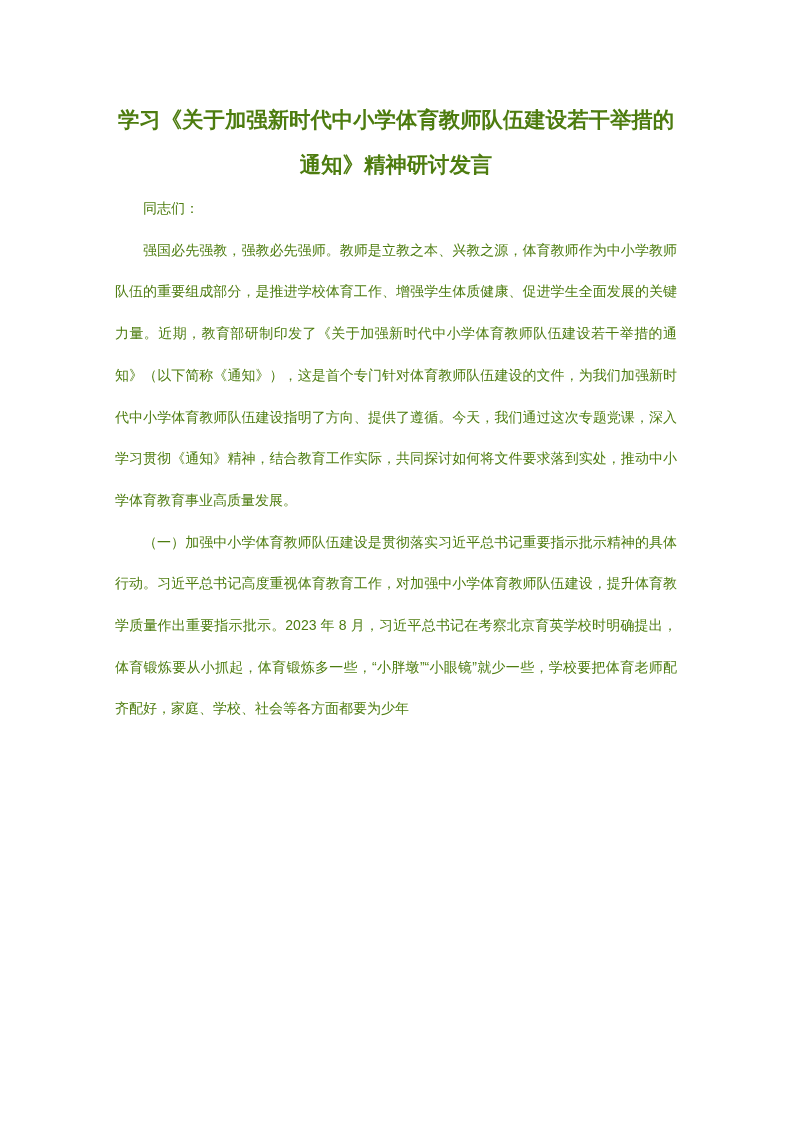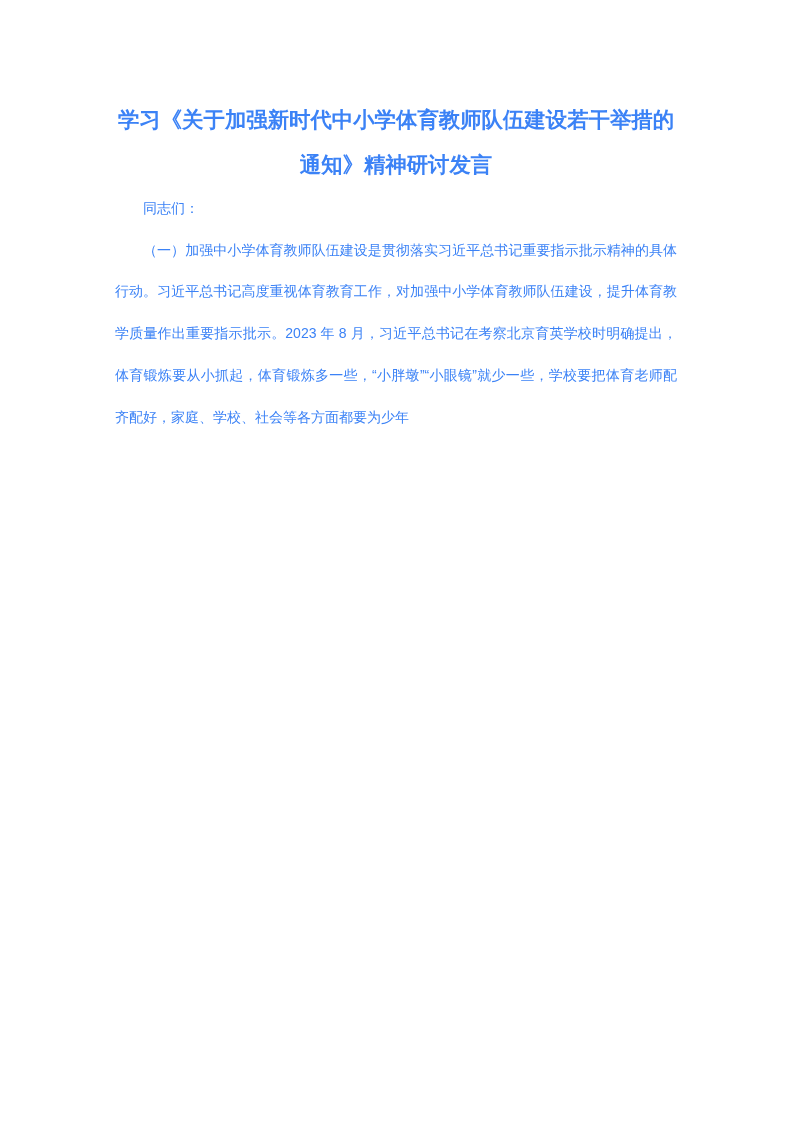--- a/index.html
+++ b/index.html
@@ -39,21 +39,22 @@
     text-indent: 2em;
     text-align: justify;
     line-break: strict;
     word-break: normal;
     overflow-wrap: normal;
   }
 </style>
 </head>
 <body>
 
-<div class="page" style="background: rgb(255, 255, 255); color: #3b82f6;">
+<div class="page" style="background: rgb(255, 255, 255); color: #4d7c0f;">
   <div class="content">
     <h1 class="title">学习《关于加强新时代中小学体育教师队伍建设若干举措的通知》精神研讨发言</h1>
     <div>
         <p class="para">同志们：</p>
+        <p class="para">强国必先强教，强教必先强师。教师是立教之本、兴教之源，体育教师作为中小学教师队伍的重要组成部分，是推进学校体育工作、增强学生体质健康、促进学生全面发展的关键力量。近期，教育部研制印发了《关于加强新时代中小学体育教师队伍建设若干举措的通知》（以下简称《通知》），这是首个专门针对体育教师队伍建设的文件，为我们加强新时代中小学体育教师队伍建设指明了方向、提供了遵循。今天，我们通过这次专题党课，深入学习贯彻《通知》精神，结合教育工作实际，共同探讨如何将文件要求落到实处，推动中小学体育教育事业高质量发展。</p>
         <p class="para">（一）加强中小学体育教师队伍建设是贯彻落实习近平总书记重要指示批示精神的具体行动。习近平总书记高度重视体育教育工作，对加强中小学体育教师队伍建设，提升体育教学质量作出重要指示批示。2023 年 8 月，习近平总书记在考察北京育英学校时明确提出，体育锻炼要从小抓起，体育锻炼多一些，“小胖墩”“小眼镜”就少一些，学校要把体育老师配齐配好，家庭、学校、社会等各方面都要为少年</p>
       </div>
   </div>
 </div>
 
 </body></html>

